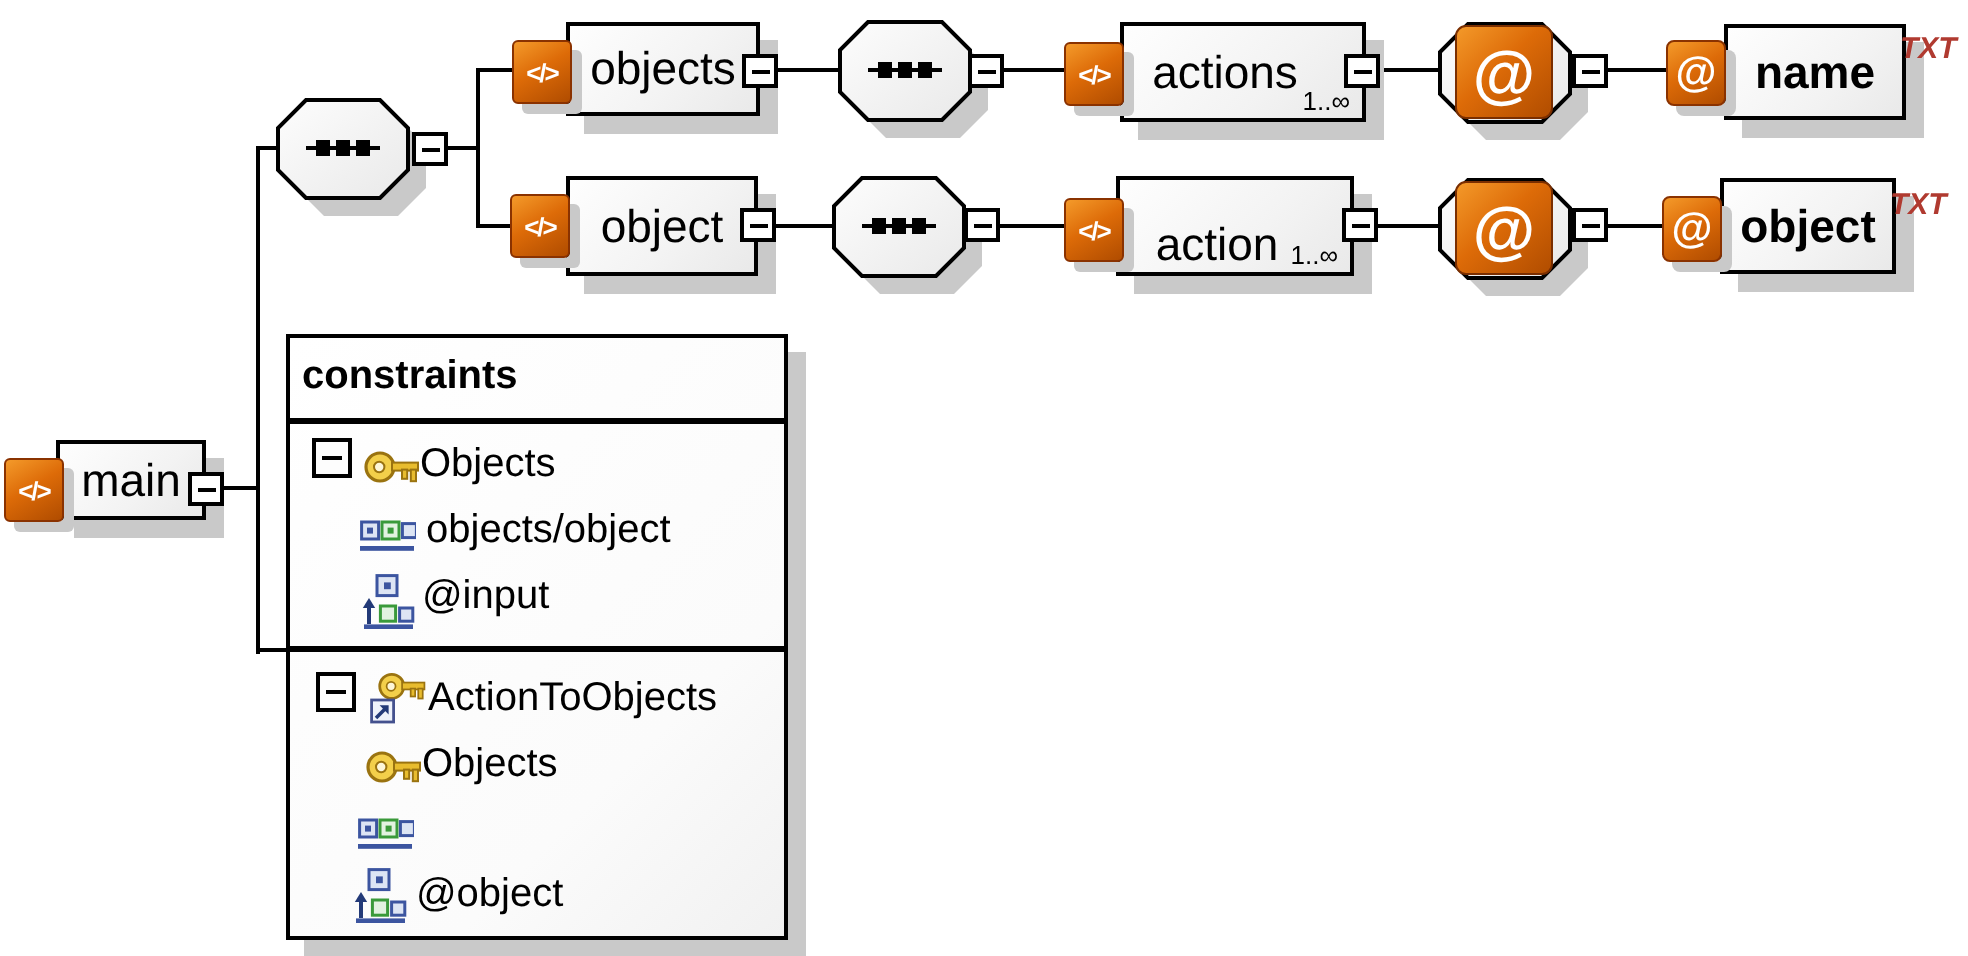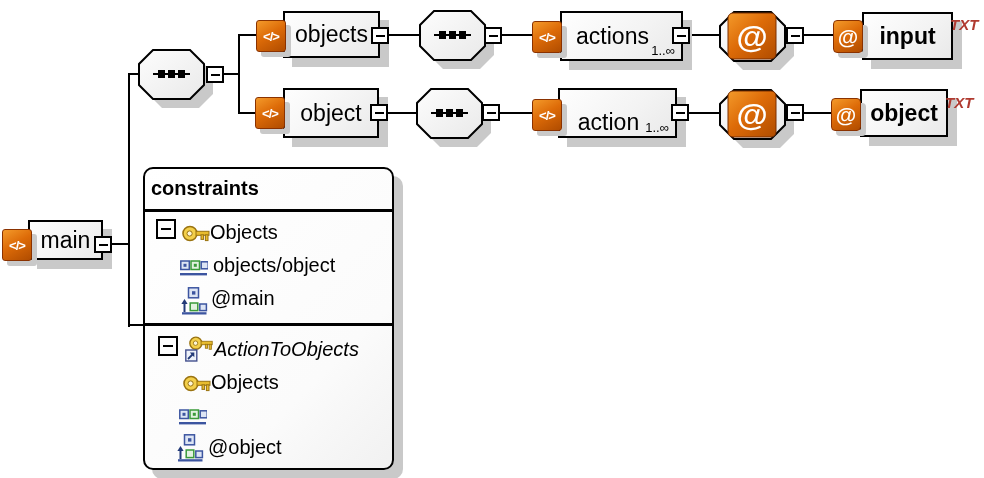--- a/index.html
+++ b/index.html
@@ -45,21 +45,21 @@
   
   .oct{position:absolute;}
   
   .txt{
     position:absolute;font-size:15px;font-weight:bold;font-style:italic;
     color:#b03a30;
   }
   
   #constraints{
     position:absolute;left:143px;top:167px;width:251px;height:303px;
-    box-sizing:border-box;border:2px solid #000;border-radius:10px;
+    box-sizing:border-box;border:2px solid #000;border-radius:0;
     background:linear-gradient(135deg,#ffffff 0%,#fbfbfb 70%,#f1f1f1 100%);
     box-shadow:9px 9px 0 #c9c9c9;
   }
   #constraints .title{
     position:absolute;left:6px;top:8px;font-size:20px;font-weight:bold;
   }
   #constraints .sep{
     position:absolute;left:0;width:100%;height:3px;background:#000;
   }
   .citem{position:absolute;font-size:20px;white-space:nowrap;cursor:default;}
@@ -160,21 +160,21 @@
   <div class="ebox" style="left:560px;top:11px;width:123px;height:50px;padding-right:18px;">
     <span>actions</span>
     <span class="card">1..∞</span>
   </div>
   <div class="ebox" style="left:558px;top:88px;width:119px;height:50px;padding-right:18px;align-items:flex-end;">
     <span>action</span>
     <span class="card">1..∞</span>
   </div>
 
   <div class="ebox bold" style="left:862px;top:12px;width:91px;height:48px;">
-    <span>input</span>
+    <span>name</span>
   </div>
   <div class="ebox bold" style="left:860px;top:89px;width:88px;height:48px;">
     <span>object</span>
   </div>
   <div class="txt" style="left:950px;top:16px;">TXT</div>
   <div class="txt" style="left:945px;top:94px;">TXT</div>
 
   <div class="eicon elem" style="left:2px;top:229px;">
       <span>&lt;/&gt;</span>
     </div>
@@ -256,40 +256,40 @@
 
     <svg class="cicon" style="left:36px;top:118px;" width="27" height="29" viewBox="0 0 27 29">
       <rect x="7.5" y="0.8" width="10" height="10" fill="#dde5f4" stroke="#3c55a0" stroke-width="1.5"></rect>
       <rect x="11" y="4.2" width="3.4" height="3.4" fill="#3c55a0"></rect>
       <path d="M3.5 25 V16.5" stroke="#233a78" stroke-width="2"></path>
       <polygon points="0.4,17 6.6,17 3.5,12" fill="#233a78"></polygon>
       <rect x="9.2" y="16" width="7.6" height="7.6" fill="#e2f2e0" stroke="#3a9a3a" stroke-width="1.5"></rect>
       <rect x="18.8" y="17" width="6.6" height="6.6" fill="#dde5f4" stroke="#3c55a0" stroke-width="1.5"></rect>
       <rect x="1" y="25.2" width="24.5" height="2.3" fill="#3c55a0"></rect>
     </svg>
-    <div class="citem" style="left:66px;top:118px;">@main</div>
+    <div class="citem" style="left:66px;top:118px;">@input</div>
 
     <div class="sep" style="top:154px;"></div>
 
     <div class="toggle big" style="left:13px;top:167px;">
         <div class="bar"></div>
       </div>
     <svg class="cicon" style="left:40px;top:166px;" width="28" height="27" viewBox="0 0 28 27">
       <g transform="translate(4,0) scale(0.86)">
         <circle cx="8" cy="9.5" r="7" fill="#f3cf4a" stroke="#9a7310" stroke-width="1.6"></circle>
         <circle cx="7.6" cy="9.5" r="2.6" fill="#fdf6d8" stroke="#9a7310" stroke-width="1"></circle>
         <rect x="14" y="7.3" width="13" height="4" fill="#e8bc2e" stroke="#9a7310" stroke-width="1"></rect>
         <rect x="19" y="10.8" width="2.6" height="4.6" fill="#e8bc2e" stroke="#9a7310" stroke-width="1"></rect>
         <rect x="23.4" y="10.8" width="2.6" height="5.8" fill="#e8bc2e" stroke="#9a7310" stroke-width="1"></rect>
       </g>
       <rect x="0.8" y="15" width="11" height="11" fill="#eef2fa" stroke="#44518e" stroke-width="1.4"></rect>
       <path d="M3 24 L7.5 19.5" stroke="#233a78" stroke-width="1.8"></path>
       <polygon points="9.3,17.6 9.3,22.2 4.8,17.6" fill="#233a78"></polygon>
     </svg>
-    <div class="citem" style="left:69px;top:169px;font-style:italic;">ActionToObjects</div>
+    <div class="citem" style="left:69px;top:169px;">ActionToObjects</div>
 
     <svg class="cicon" style="left:38px;top:205px;" width="28" height="19" viewBox="0 0 28 19">
       <circle cx="8" cy="9.5" r="7" fill="#f3cf4a" stroke="#9a7310" stroke-width="1.6"></circle>
       <circle cx="7.6" cy="9.5" r="2.6" fill="#fdf6d8" stroke="#9a7310" stroke-width="1"></circle>
       <rect x="14" y="7.3" width="13" height="4" fill="#e8bc2e" stroke="#9a7310" stroke-width="1"></rect>
       <rect x="19" y="10.8" width="2.6" height="4.6" fill="#e8bc2e" stroke="#9a7310" stroke-width="1"></rect>
       <rect x="23.4" y="10.8" width="2.6" height="5.8" fill="#e8bc2e" stroke="#9a7310" stroke-width="1"></rect>
     </svg>
     <div class="citem" style="left:66px;top:202px;">Objects</div>
 

